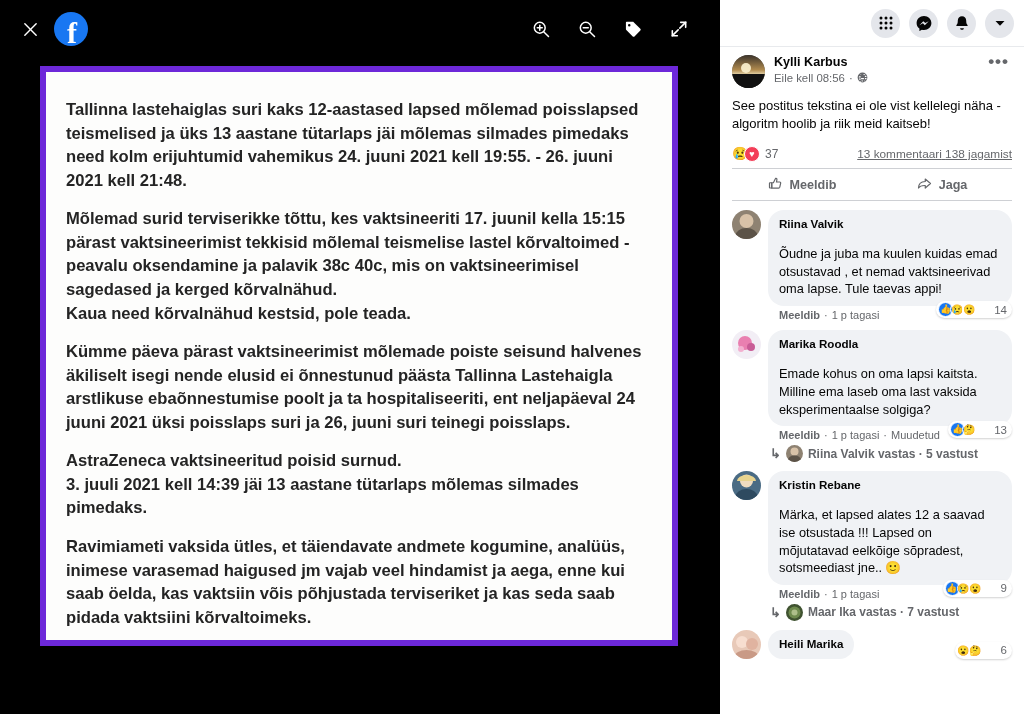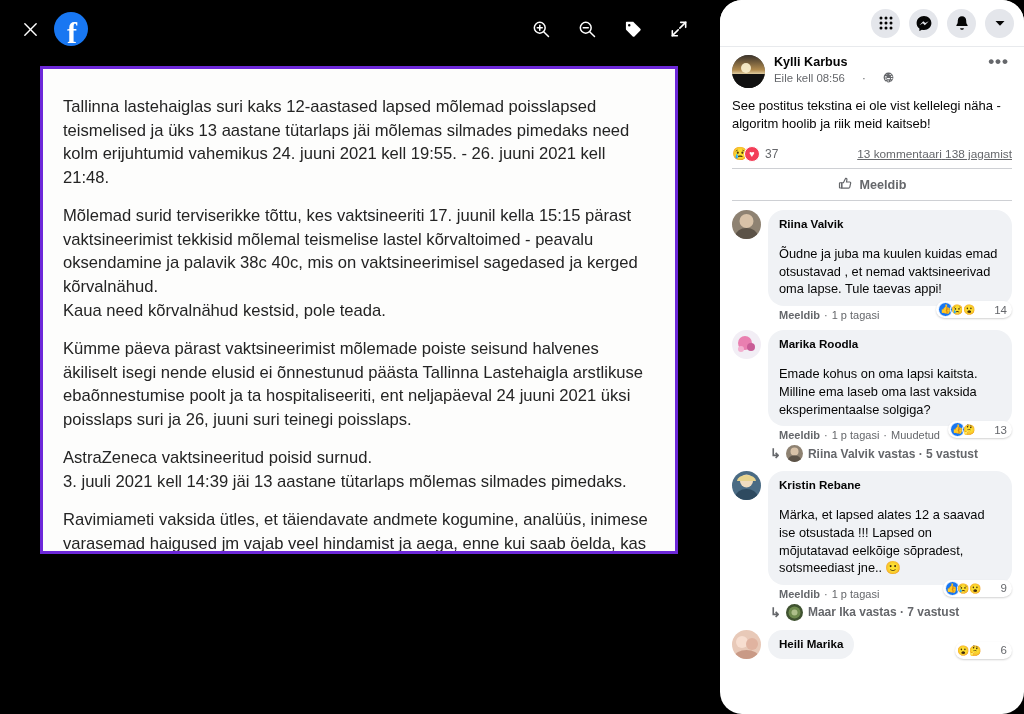--- a/index.html
+++ b/index.html
@@ -56,43 +56,43 @@
     width: 26px; height: 26px;
     display: flex; align-items: center; justify-content: center;
     cursor: pointer;
   }
   .top-icon svg { width: 20px; height: 20px; }
 
   
   .photo-wrap {
     position: absolute;
     left: 40px; top: 66px;
-    width: 638px; height: 488px;
+    width: 638px; height: 580px;
     background: #fdfdfc;
-    border: 3px solid #6d28d9;
+    border: 6px solid #6d28d9;
     overflow: hidden;
+    font-weight: bold;
   }
   .photo-inner {
     padding: 26px 20px 12px 20px;
     color: #242424;
     font-family: "Liberation Sans", sans-serif;
     font-size: 16.6px;
     line-height: 1.42;
   }
   .photo-inner p { margin-bottom: 15px; }
   .photo-inner p:last-child { margin-bottom: 0; }
 
   
   .sidebar {
     width: 304px; height: 714px;
     background: #ffffff;
     flex: 0 0 304px;
     display: flex; flex-direction: column;
     overflow: hidden;
-    border-radius: 22px;
   }
   .sb-header {
     height: 47px;
     display: flex; align-items: center; justify-content: flex-end;
     padding-right: 10px;
     gap: 9px;
     border-bottom: 1px solid #e8eaed;
     background: #fff;
     flex: 0 0 47px;
   }
@@ -114,21 +114,21 @@
     background: #666;
   }
   .avatar svg { display: block; width: 33px; height: 33px; }
   .post-names { margin-left: 9px; flex: 1; min-width: 0; }
   .post-author {
     font-size: 12.6px; font-weight: bold; color: #050505;
     line-height: 1.25;
   }
   .post-meta {
     font-size: 11.4px; color: #65676b;
-    display: flex; align-items: center; gap: 17px;
+    display: flex; align-items: center; gap: 4px;
     margin-top: 1px;
   }
   .post-meta svg { width: 11px; height: 11px; }
   .post-dots {
     color: #65676b; font-size: 17px; font-weight: bold;
     letter-spacing: 1px; line-height: 10px;
     cursor: pointer; padding: 2px 3px;
   }
   .post-text {
     margin-top: 9px;
@@ -371,20 +371,28 @@
     <div class="action-row">
       <div class="action-btn">
         <span>
           <svg viewBox="0 0 20 20" fill="none" stroke="#65676b" stroke-width="1.6">
             <path d="M5 9h2.2l2.6-5.3c.2-.5.8-.8 1.3-.6.6.2.9.8.8 1.4L11.4 8h4.2c.9 0 1.5.8 1.3 1.6l-1.2 5.3c-.2.7-.8 1.2-1.5 1.2H5z"></path>
             <rect x="2" y="9" width="3" height="7" rx="0.6"></rect>
           </svg>
         </span>
         <span>Meeldib</span>
       </div>
+      <div class="action-btn">
+        <span>
+          <svg viewBox="0 0 20 20" fill="none" stroke="#65676b" stroke-width="1.6" stroke-linecap="round" stroke-linejoin="round">
+            <path d="M2 16c0-6 4-8.5 9-8.7V4l7 6-7 6v-3.3C7 12.5 4 13 2 16z"></path>
+          </svg>
+        </span>
+        <span>Jaga</span>
+      </div>
     </div>
 
     <div class="comments">
 
       <div class="comment">
         <div class="c-avatar">
           <svg viewBox="0 0 29 29">
               <rect width="29" height="29" fill="#8e8272"></rect>
             <circle cx="14.5" cy="11" r="7" fill="#d8c2a8"></circle>
               <ellipse cx="14.5" cy="26" rx="11" ry="8" fill="#5c5348"></ellipse>

